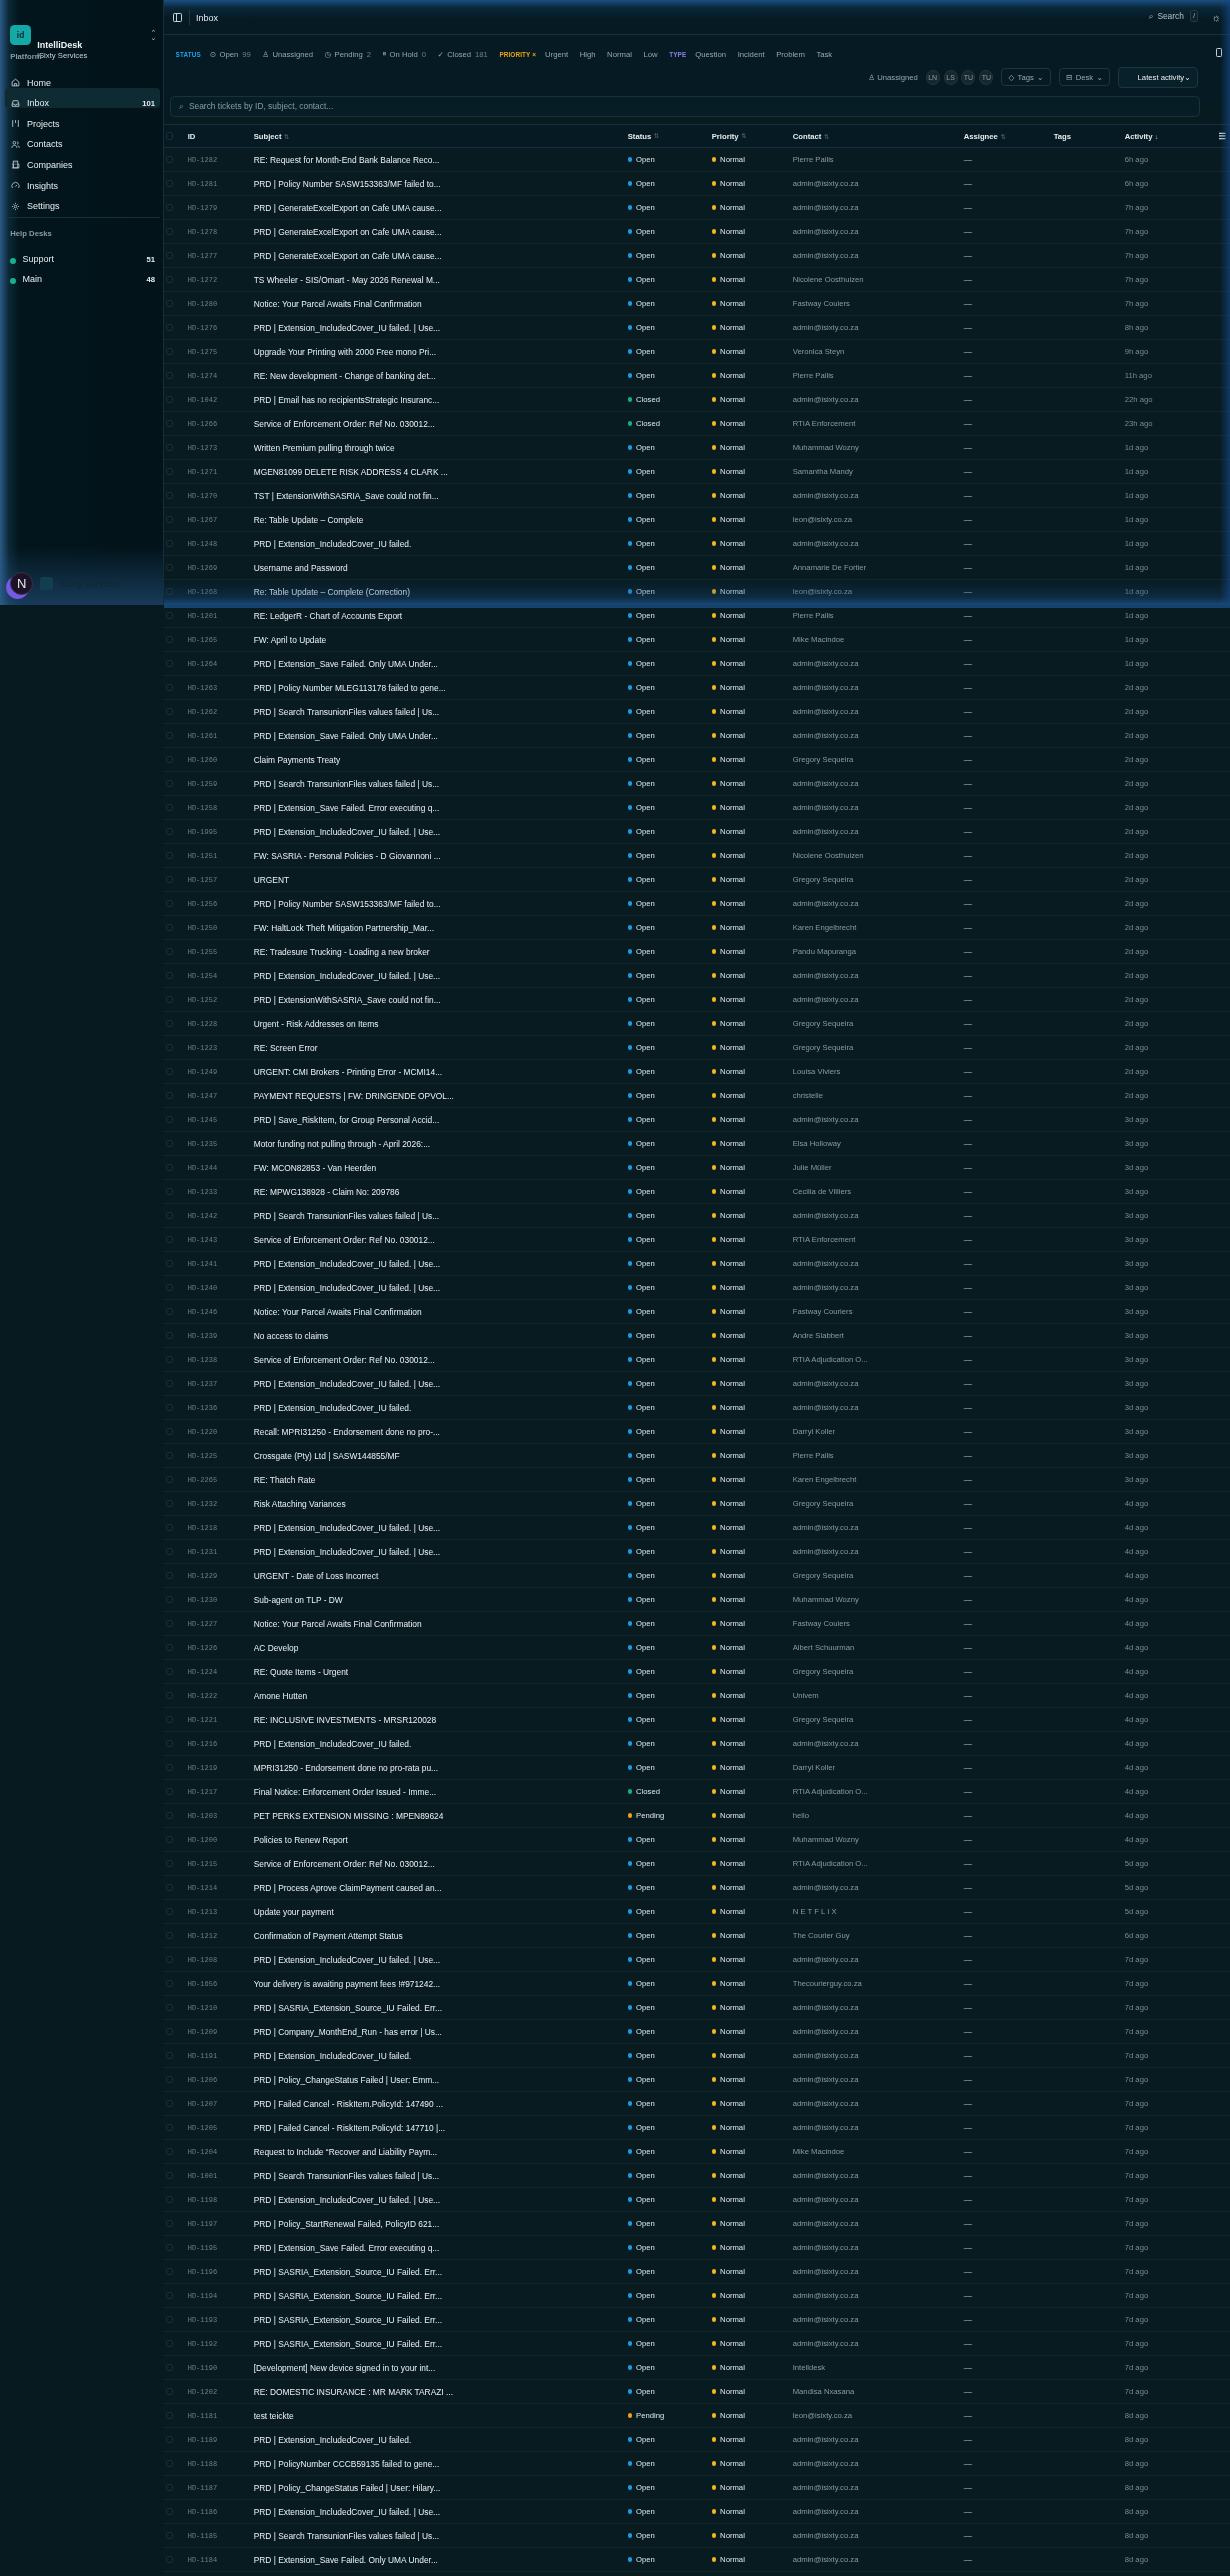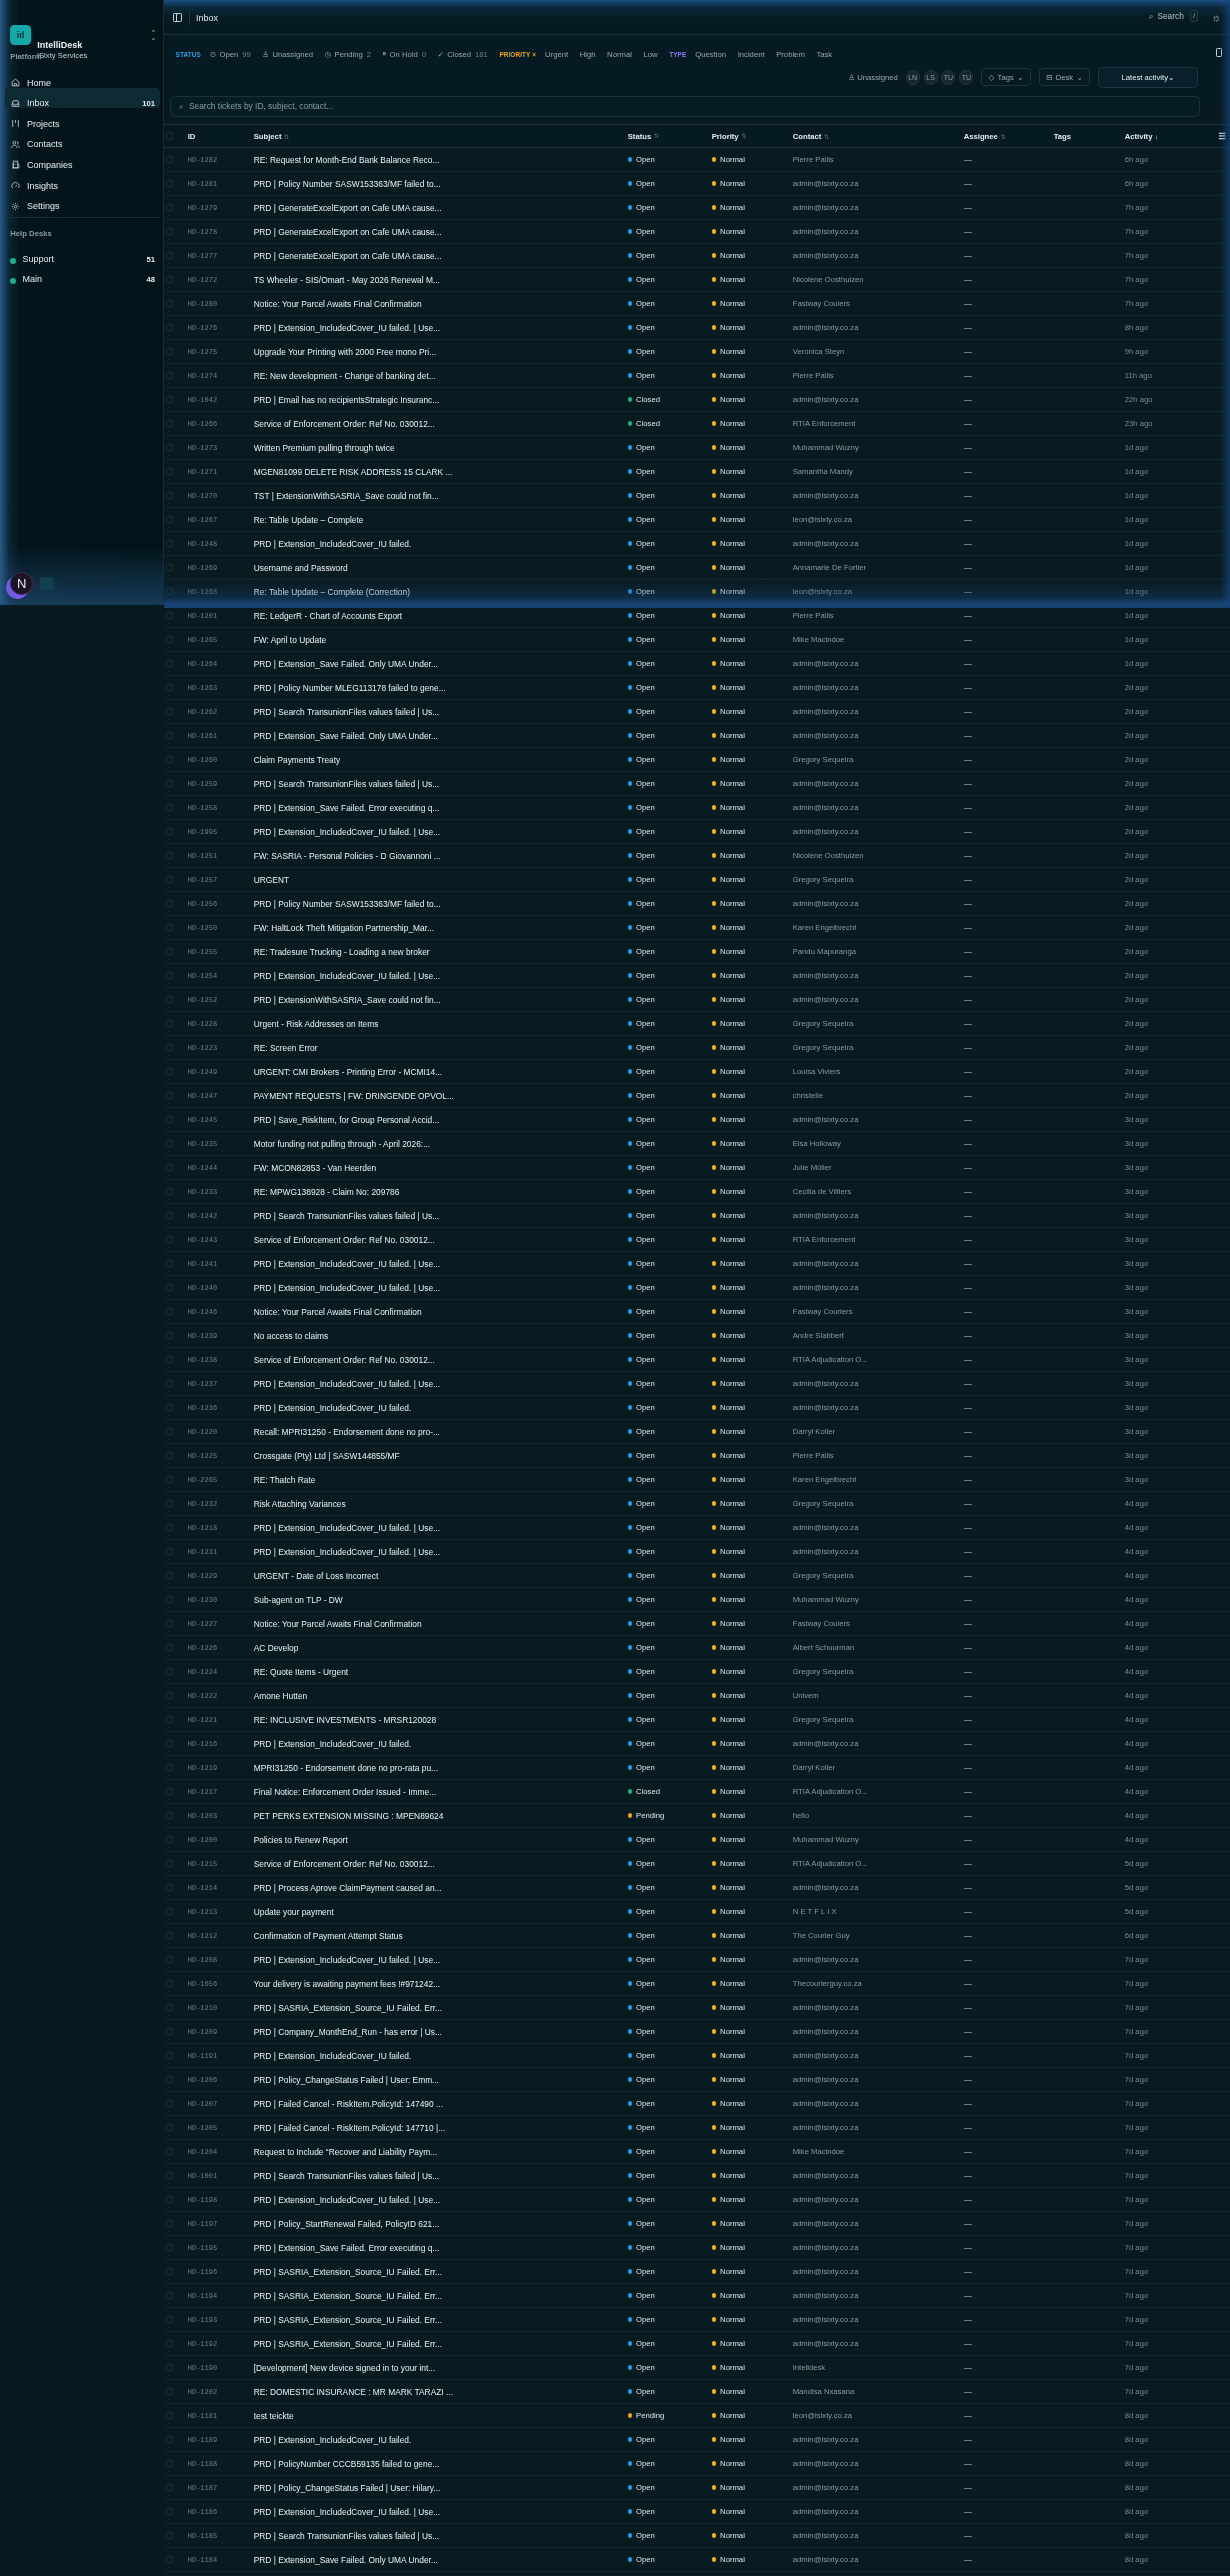--- a/index.html
+++ b/index.html
@@ -54,21 +54,21 @@
   .chip .cn { color: #6e8088; margin-left: 3.9px; }
   .grp { font-size: 6.4px; font-weight: 700; letter-spacing: 0.1px; margin-right: 9px; }
   .grp.status { color: #1ea0e6; }
   .grp.priority { color: #e9a712; }
   .grp.type { color: #8d7ef0; }
   .bookmark { position: absolute; right: 7.7px; top: 13px; width: 6.4px; height: 9px; border: 1px solid #c7d1d6; border-radius: 1.3px; }
   .toolbar { position: absolute; right: 32px; top: 32px; display: flex; align-items: center; gap: 3.9px; font-size: 7.7px; color: #98a8ae; }
   .tb-unassigned { margin-right: 3.9px; }
   .initials { width: 14px; height: 15.5px; border-radius: 7.7px; background: #16272d; border: 0.6px solid #23363d; color: #8f9fa5; font-size: 7px; display: flex; align-items: center; justify-content: center; }
   .tb-btn { height: 18px; padding: 0 6.4px; border: 0.6px solid #1c363f; border-radius: 3.9px; display: flex; align-items: center; gap: 3.2px; margin-left: 3.9px; }
-  .tb-select { height: 20.6px; width: 100px; padding: 0 6.4px; border: 0.6px solid #1c363f; border-radius: 3.9px; display: flex; align-items: center; justify-content: center; color: #e6edf0; margin-left: 3.9px; background: #08202a; }
+  .tb-select { height: 20.6px; width: 80px; padding: 0 6.4px; border: 0.6px solid #1c363f; border-radius: 3.9px; display: flex; align-items: center; justify-content: flex-end; color: #e6edf0; margin-left: 3.9px; background: #08202a; }
   .searchbox { position: absolute; left: 6.4px; top: 61px; width: 1030px; height: 20.6px; border: 0.6px solid #17323b; border-radius: 4.5px; background: #071d25; display: flex; align-items: center; padding-left: 7.7px; }
   .searchbox input { background: transparent; border: 0; outline: 0; color: #d0d9dd; font-size: 8.4px; margin-left: 5.2px; width: 580px; font-family: "Liberation Sans", sans-serif; }
   .searchbox input::placeholder { color: #8b9ba1; }
   .searchbox .sicon { color: #8b9ba1; font-size: 8.4px; }
 
   
   .table { position: absolute; left: 164px; top: 124px; width: 1066px; }
   .thead { height: 24px; display: flex; align-items: center; border-top: 0.6px solid #173039; border-bottom: 0.6px solid #173039; font-size: 7.7px; color: #e5ecef; font-weight: 600; background: #051a22; }
   .row { height: 24px; display: flex; align-items: center; border-bottom: 0.6px solid #14262c; background: #071b21; }
   .c-chk { width: 16.7px; padding-left: 1.9px; }
@@ -544,21 +544,21 @@
       <div class="c-contact">Muhammad Wozny</div>
       <div class="c-assignee">—</div>
       <div class="c-tags"></div>
       <div class="c-activity">1d ago</div>
     </div>
       <div class="row">
       <div class="c-chk">
           <div class="chk"></div>
         </div>
       <div class="c-id">HD-1271</div>
-      <div class="c-subj">MGEN81099 DELETE RISK ADDRESS 15 CLARK ...</div>
+      <div class="c-subj">MGEN81099 DELETE RISK ADDRESS 4 CLARK ...</div>
       <div class="c-status">
           <span class="dot" style="background:#1e9be6"></span>
           <span>Open</span>
         </div>
       <div class="c-prio">
           <span class="dot" style="background:#f2b617"></span>
           <span>Normal</span>
         </div>
       <div class="c-contact">Samantha Mandy</div>
       <div class="c-assignee">—</div>

